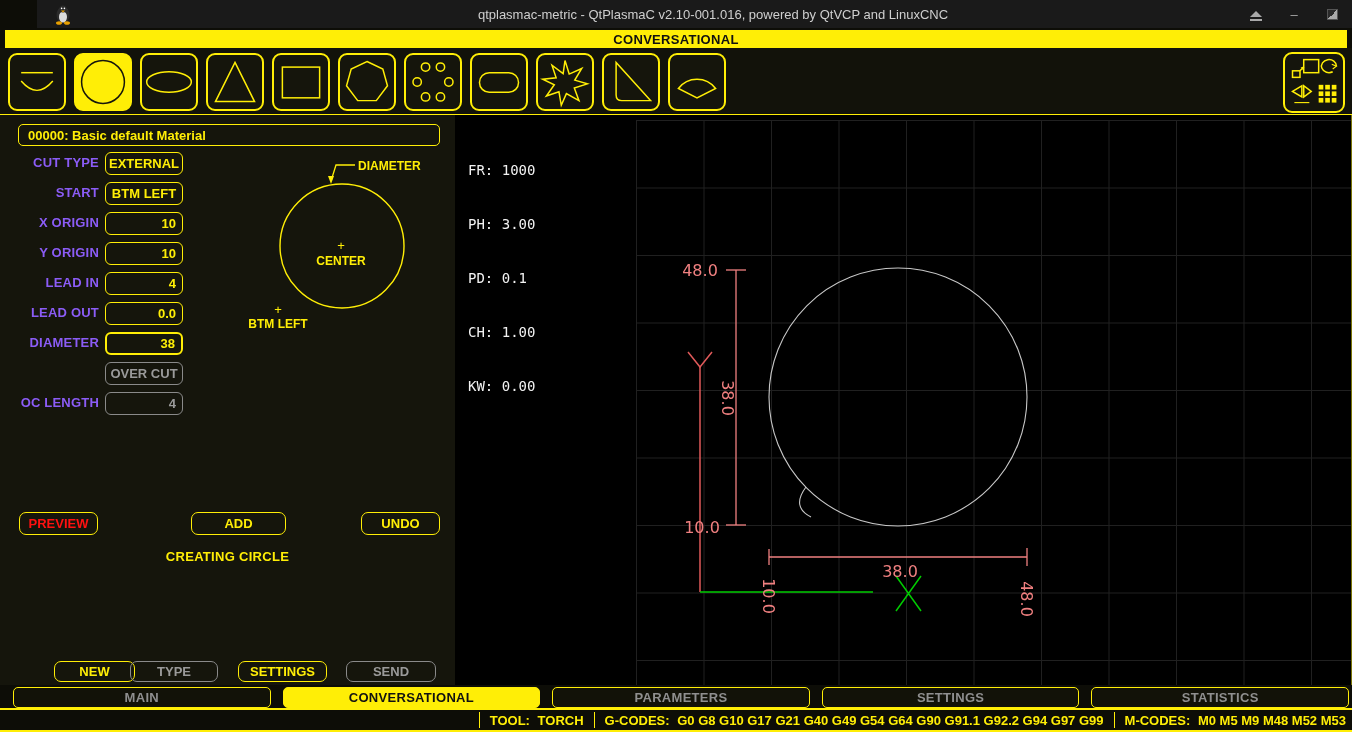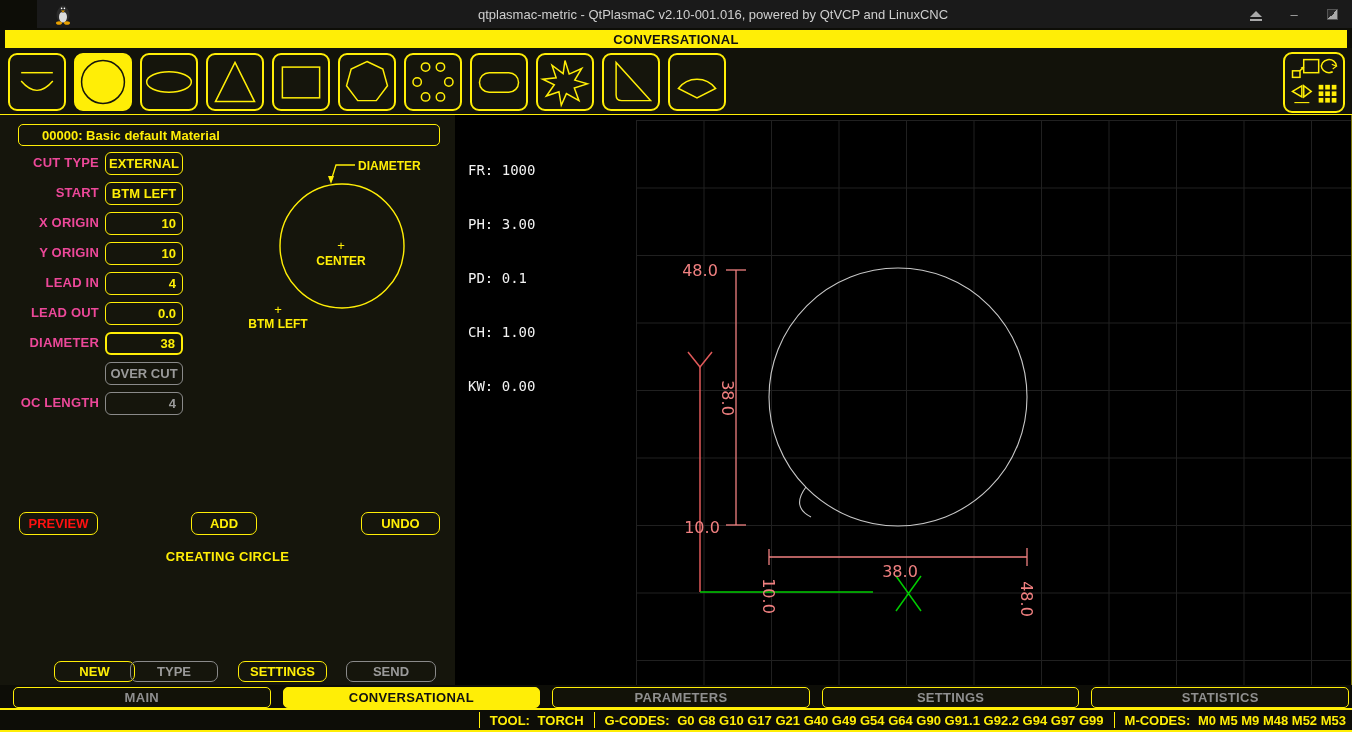--- a/index.html
+++ b/index.html
@@ -34,24 +34,24 @@
     border:2px solid #ffee06; border-radius:9px; cursor:pointer; }
   .shape-btn.selected { background:#ffee06; }
   .shape-btn svg { width:100%; height:100%; }
   .utilbox { position:absolute; right:7px; top:4px; width:62px; height:61px;
     border:2px solid #ffee06; border-radius:9px; background:#15150c; }
   .utilbox svg { width:100%; height:100%; }
   
   .left-panel { position:absolute; left:0; top:115px; width:455px; height:570px; background:#15150c; }
   .material { position:absolute; left:18px; top:9px; width:422px; height:22px;
     border:1px solid #ffee06; border-radius:5px; background:transparent; color:#ffee06;
-    font-size:13px; font-weight:600; display:flex; align-items:center; padding-left:23px; cursor:pointer; }
+    font-size:13px; font-weight:600; display:flex; align-items:center; padding-left:9px; cursor:pointer; }
   .frow { position:absolute; left:0; width:455px; height:23px; }
   .flabel { position:absolute; left:0; top:3px; width:99px; text-align:right;
-    font-size:13px; font-weight:600; color:#ec4899; letter-spacing:.2px; }
+    font-size:13px; font-weight:600; color:#8b5cf6; letter-spacing:.2px; }
   .fctl { position:absolute; left:105px; top:0; width:78px; height:23px; border-radius:6px;
     background:transparent; font-size:13px; font-weight:600; }
   button.fctl { border:1px solid #ffee06; color:#ffee06; cursor:pointer; }
   input.fctl { border:1px solid #ffee06; color:#ffee06; text-align:right; padding-right:6px; outline:none; }
   input.fctl.focused { border-width:2px; }
   .disabled-ctl { border-color:#8a8a8a !important; color:#9a9a9a !important; }
   
   .diagram { position:absolute; left:238px; top:33px; width:215px; height:212px; }
   
   .act-btn { position:absolute; height:23px; border:1px solid #ffee06; border-radius:7px;
@@ -252,21 +252,21 @@
       <path d="M117 17 L 98 17 L 93 33" fill="none" stroke="#ffee06" stroke-width="1.3"></path>
       <polygon points="93,36 90,28 96,28" fill="#ffee06"></polygon>
       <text x="120" y="22" fill="#ffee06" font-size="12" font-weight="bold">DIAMETER</text>
       <text x="103" y="102" fill="#ffee06" font-size="13" text-anchor="middle">+</text>
       <text x="103" y="117" fill="#ffee06" font-size="12" font-weight="bold" text-anchor="middle">CENTER</text>
       <text x="40" y="166" fill="#ffee06" font-size="13" text-anchor="middle">+</text>
       <text x="40" y="180" fill="#ffee06" font-size="12" font-weight="bold" text-anchor="middle">BTM LEFT</text>
     </svg>
 
     <button class="act-btn" style="left:19px; top:397px; width:79px; color:#ff1111;">PREVIEW</button>
-    <button class="act-btn" style="left:191px; top:397px; width:66px;">ADD</button>
+    <button class="act-btn" style="left:191px; top:397px; width:95px;">ADD</button>
     <button class="act-btn" style="left:361px; top:397px; width:79px;">UNDO</button>
     <div class="creating">CREATING CIRCLE</div>
 
     <button class="act-btn" style="left:26px;  top:546px; width:81px; height:21px;margin-left:28px;">NEW</button>
     <button class="act-btn disabled-ctl" style="left:130px; top:546px; width:88px; height:21px;">TYPE</button>
     <button class="act-btn" style="left:238px; top:546px; width:89px; height:21px;">SETTINGS</button>
     <button class="act-btn disabled-ctl" style="left:346px; top:546px; width:90px; height:21px;">SEND</button>
   </div>
 
   <div class="preview">

